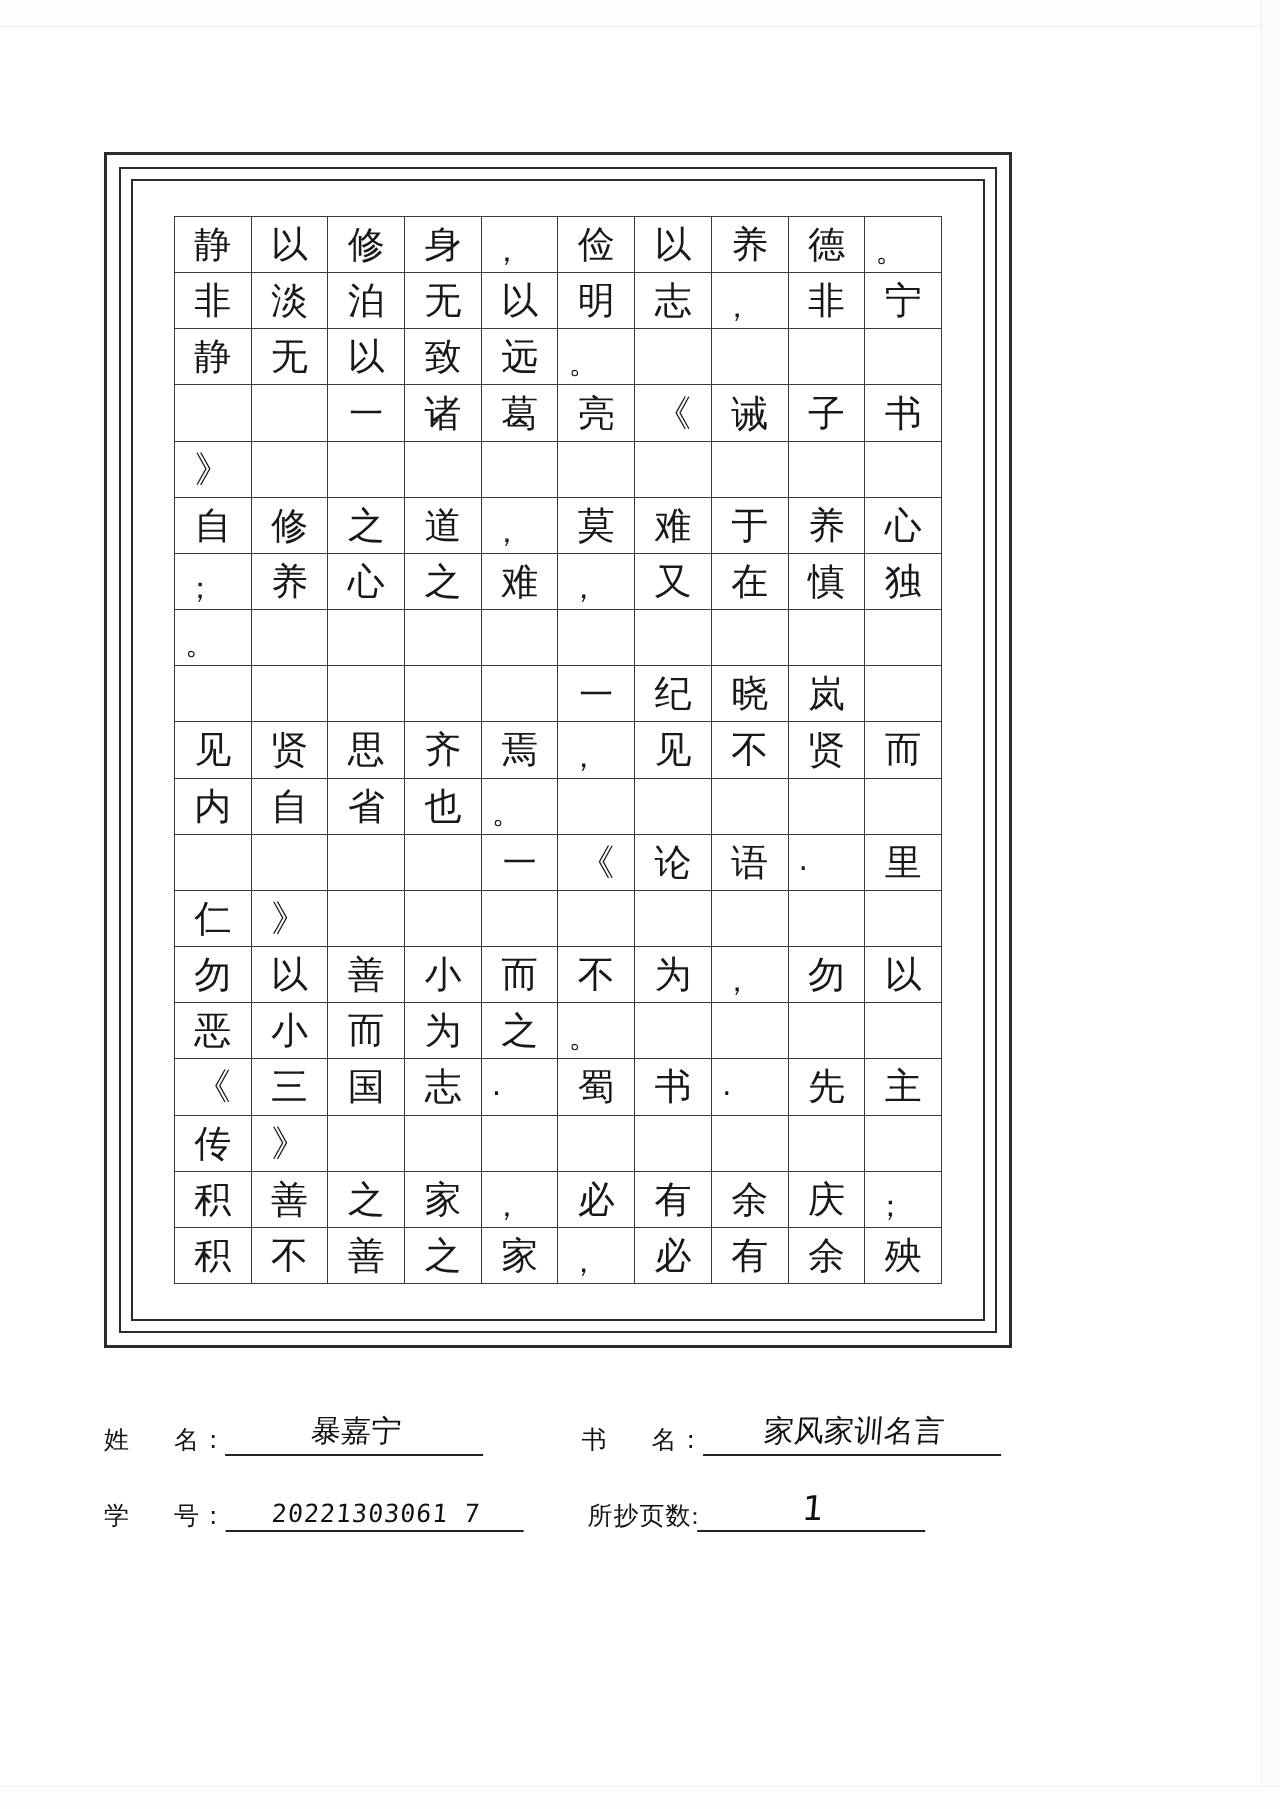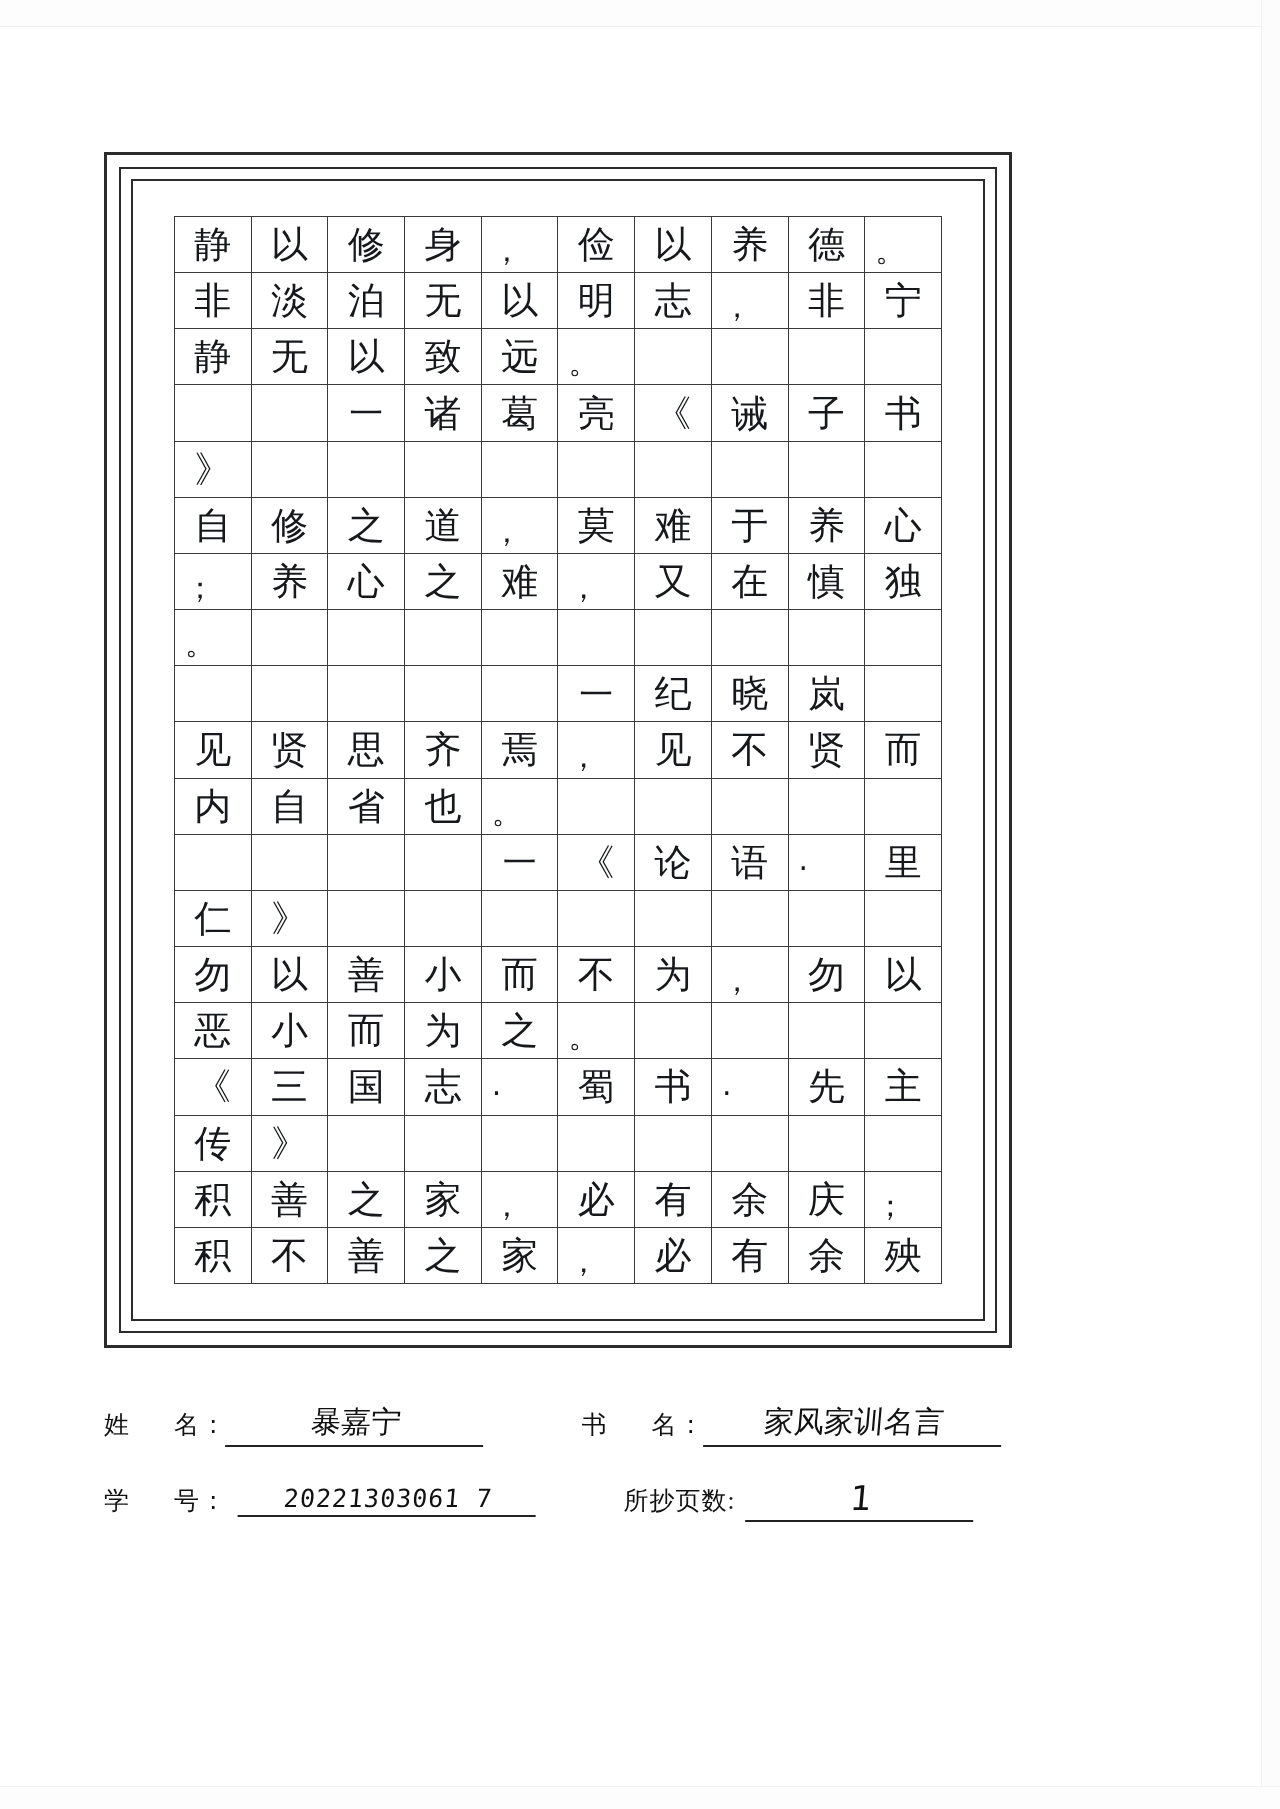--- a/index.html
+++ b/index.html
@@ -123,24 +123,24 @@
     top: 1392px;
     width: 908px;
     height: 170px;
   }
   .info-row {
     position: absolute;
     left: 0;
     width: 908px;
     height: 64px;
     display: flex;
-    align-items: center;
+    align-items: flex-end;
   }
   .info-row.r1 { top: 0; }
-  .info-row.r2 { top: 76px; gap: 12px; }
+  .info-row.r2 { top: 76px; }
 
   .lbl {
     font-family: "DejaVu Sans", sans-serif;
     font-size: 25px;
     color: #111;
     letter-spacing: 10px;
     white-space: nowrap;
   }
   .lbl.tight { letter-spacing: 1px; font-family: Liberation Serif, serif; }
 

